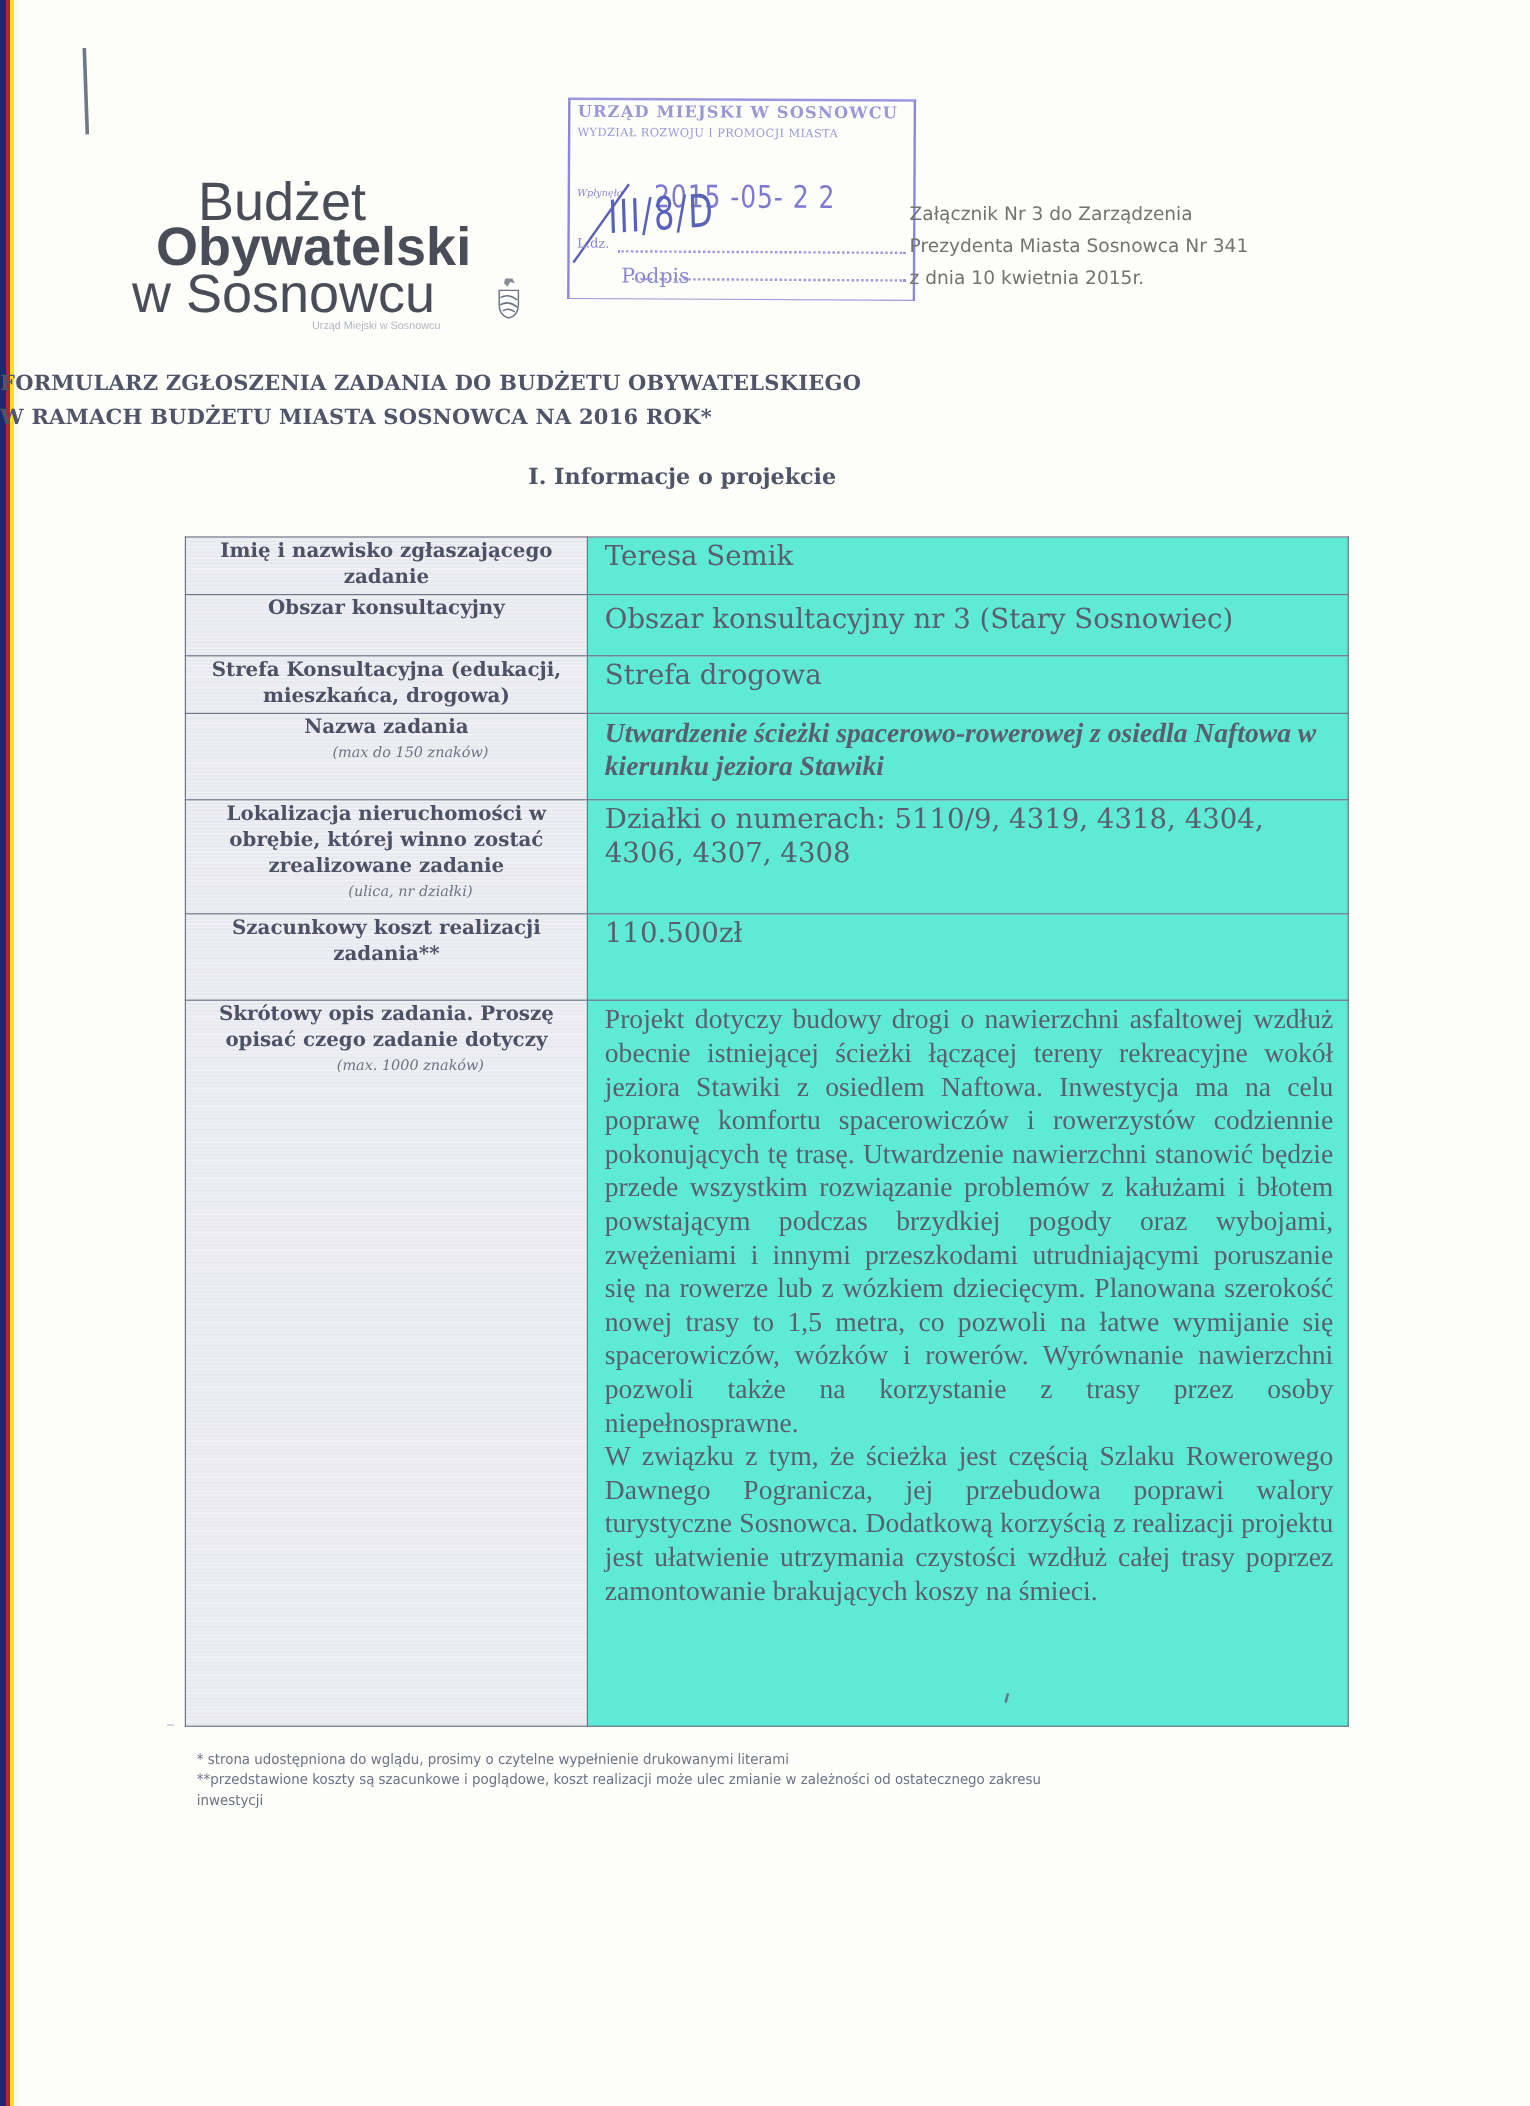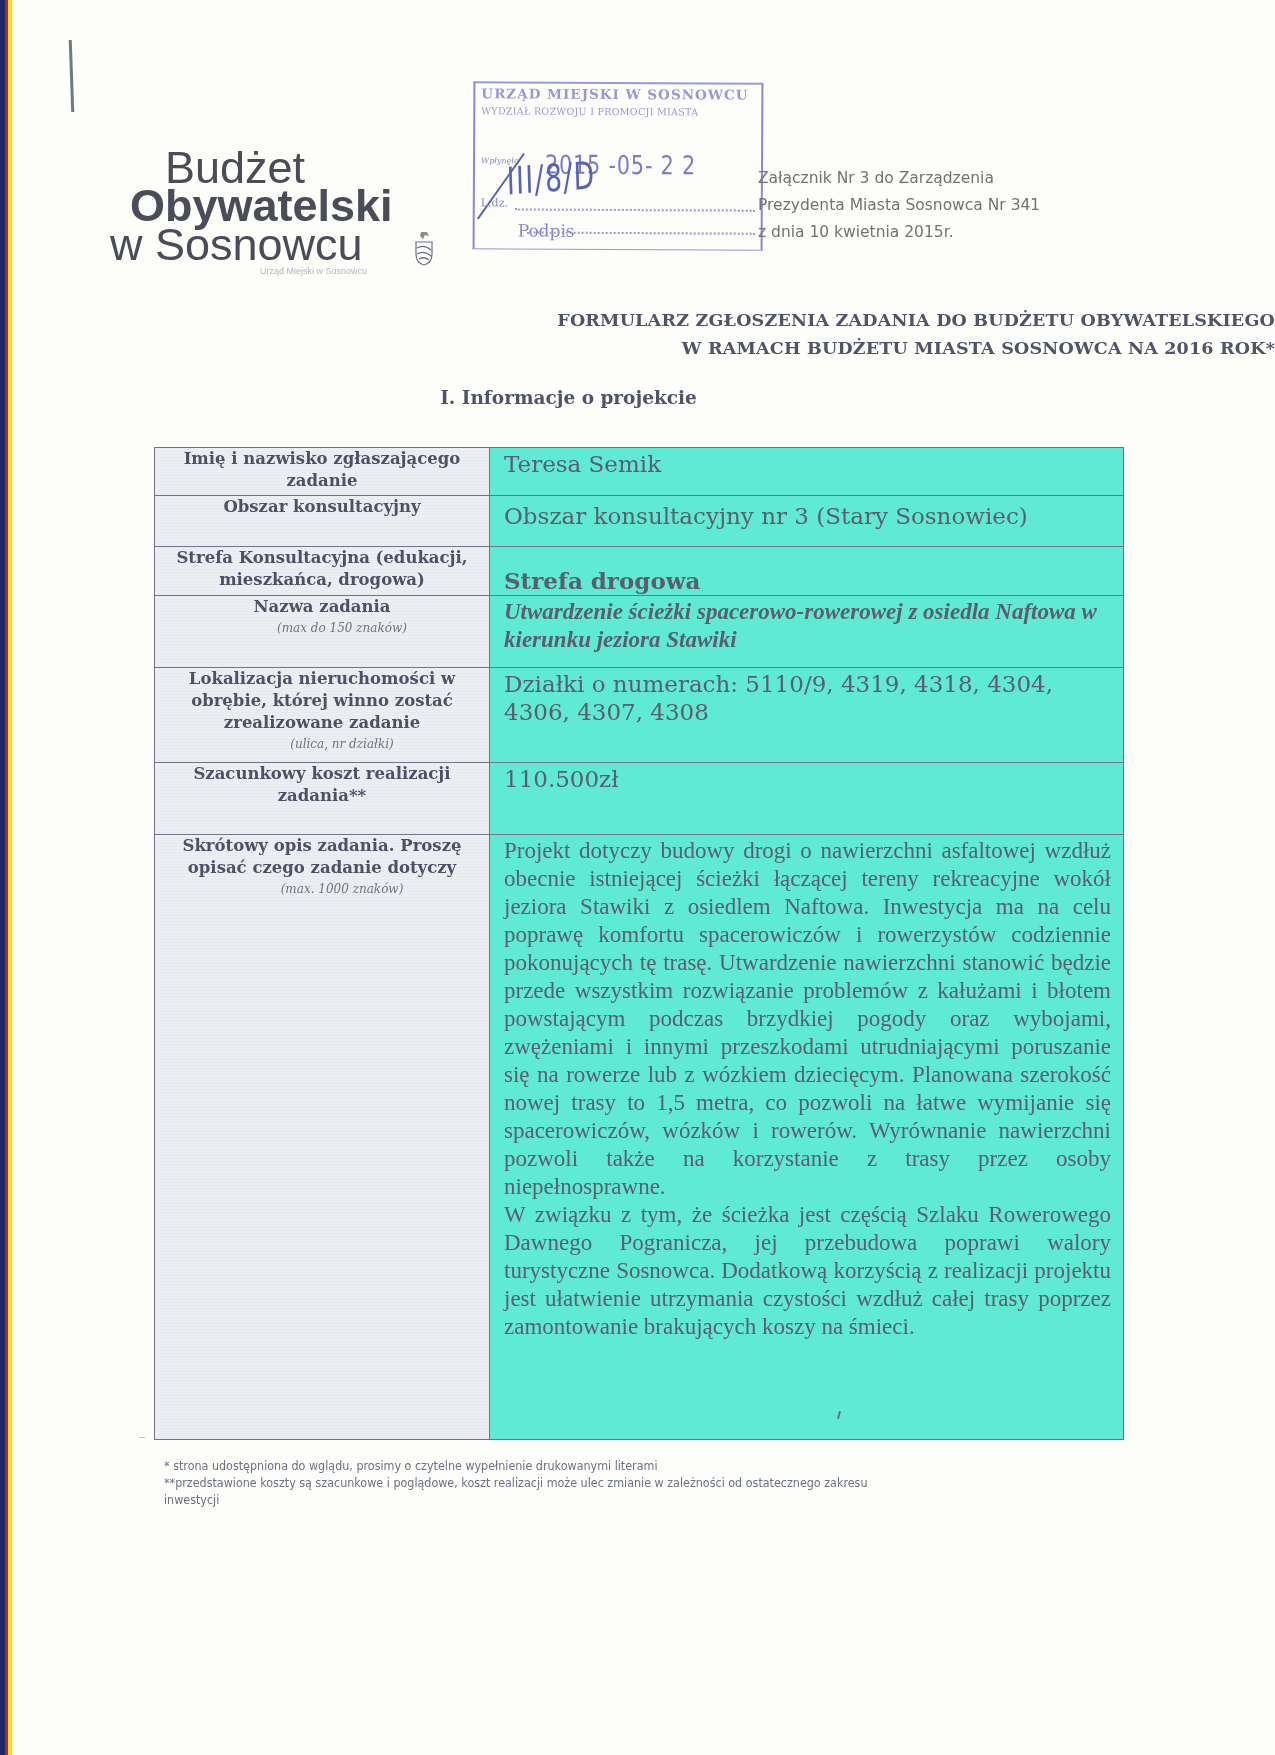--- a/index.html
+++ b/index.html
@@ -58,21 +58,21 @@
     position: absolute; left: 48px; top: 70px; width: 2px; height: 80px; background: #5a62b8;
     transform: rotate(35deg); transform-origin: top;
   }
   
   .annex {
     position: absolute; left: 758px; top: 165px; font-family: "DejaVu Sans", sans-serif;
     font-size: 15.5px; color: #737373; line-height: 27px;
   }
   
   .title {
-    position: absolute; left: 0; width: 1275px; text-align: right; top: 306px;
+    position: absolute; left: 0; width: 1275px; text-align: left; top: 306px;
     font-family: "DejaVu Serif", serif; font-weight: bold; font-size: 17.5px; color: #4f5468;
     line-height: 28px; letter-spacing: .2px;
   }
   .section {
     position: absolute; left: 0; width: 1137px; text-align: center; top: 387px;
     font-family: "DejaVu Serif", serif; font-weight: bold; font-size: 18.5px; color: #4f5468;
   }
   
   table.form {
     position: absolute; left: 154px; top: 447px; width: 970px;
@@ -155,21 +155,21 @@
       <tr style="height:48px;">
     <td class="lbl"><span>Imię i nazwisko zgłaszającego zadanie</span></td>
     <td class="val">Teresa Semik</td>
   </tr>
   <tr style="height:51px;">
     <td class="lbl"><span>Obszar konsultacyjny</span></td>
     <td class="val" style="padding-top:6px;">Obszar konsultacyjny nr 3 (Stary Sosnowiec)</td>
   </tr>
   <tr style="height:48px;">
     <td class="lbl"><span>Strefa Konsultacyjna (edukacji, mieszkańca, drogowa)</span></td>
-    <td class="val" style="padding-top:20px;font-weight:bold;">Strefa drogowa</td>
+    <td class="val" style="padding-top:2px;">Strefa drogowa</td>
   </tr>
   <tr style="height:72px;">
     <td class="lbl">
       <span>Nazwa zadania</span>
       <span class="hint">(max do 150 znaków)</span>
     </td>
     <td class="val italic">Utwardzenie ścieżki spacerowo-rowerowej z osiedla Naftowa w kierunku jeziora Stawiki</td>
   </tr>
   <tr style="height:95px;">
     <td class="lbl">

